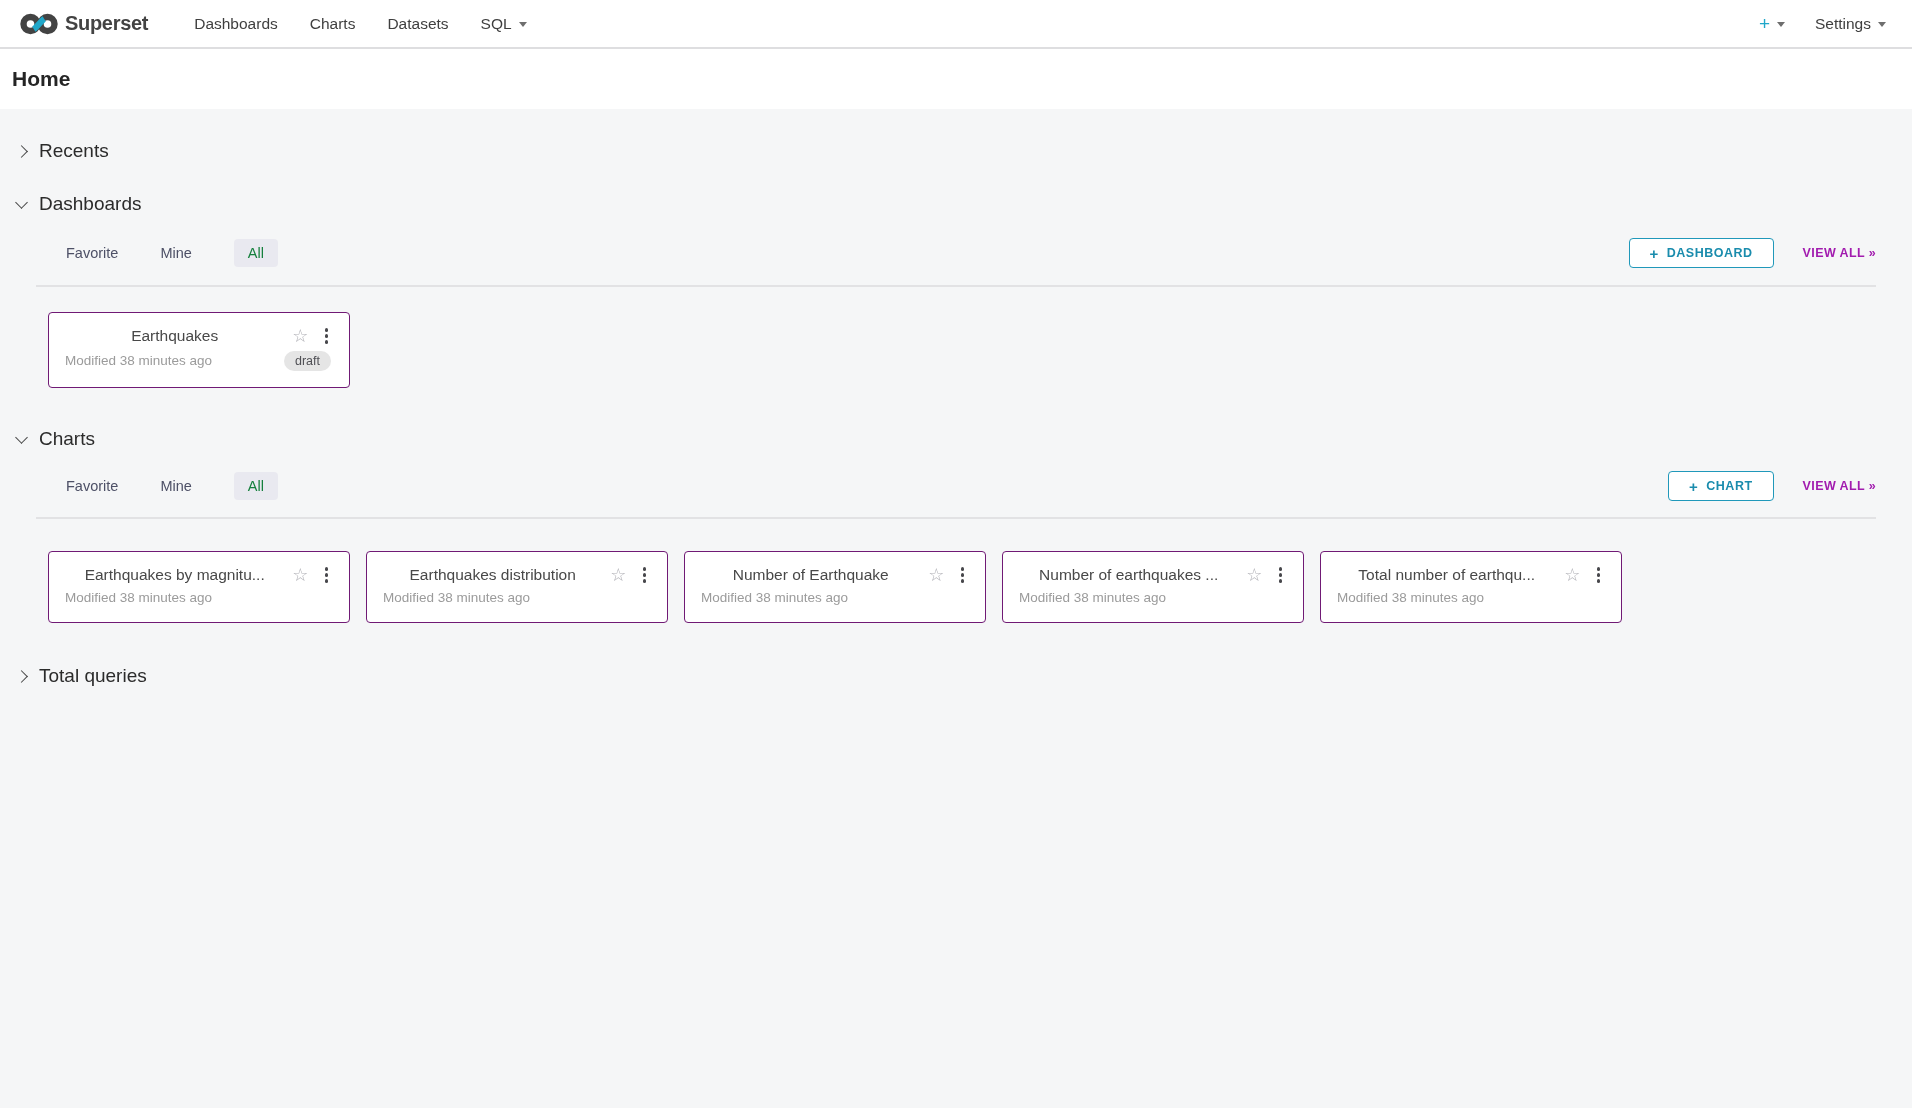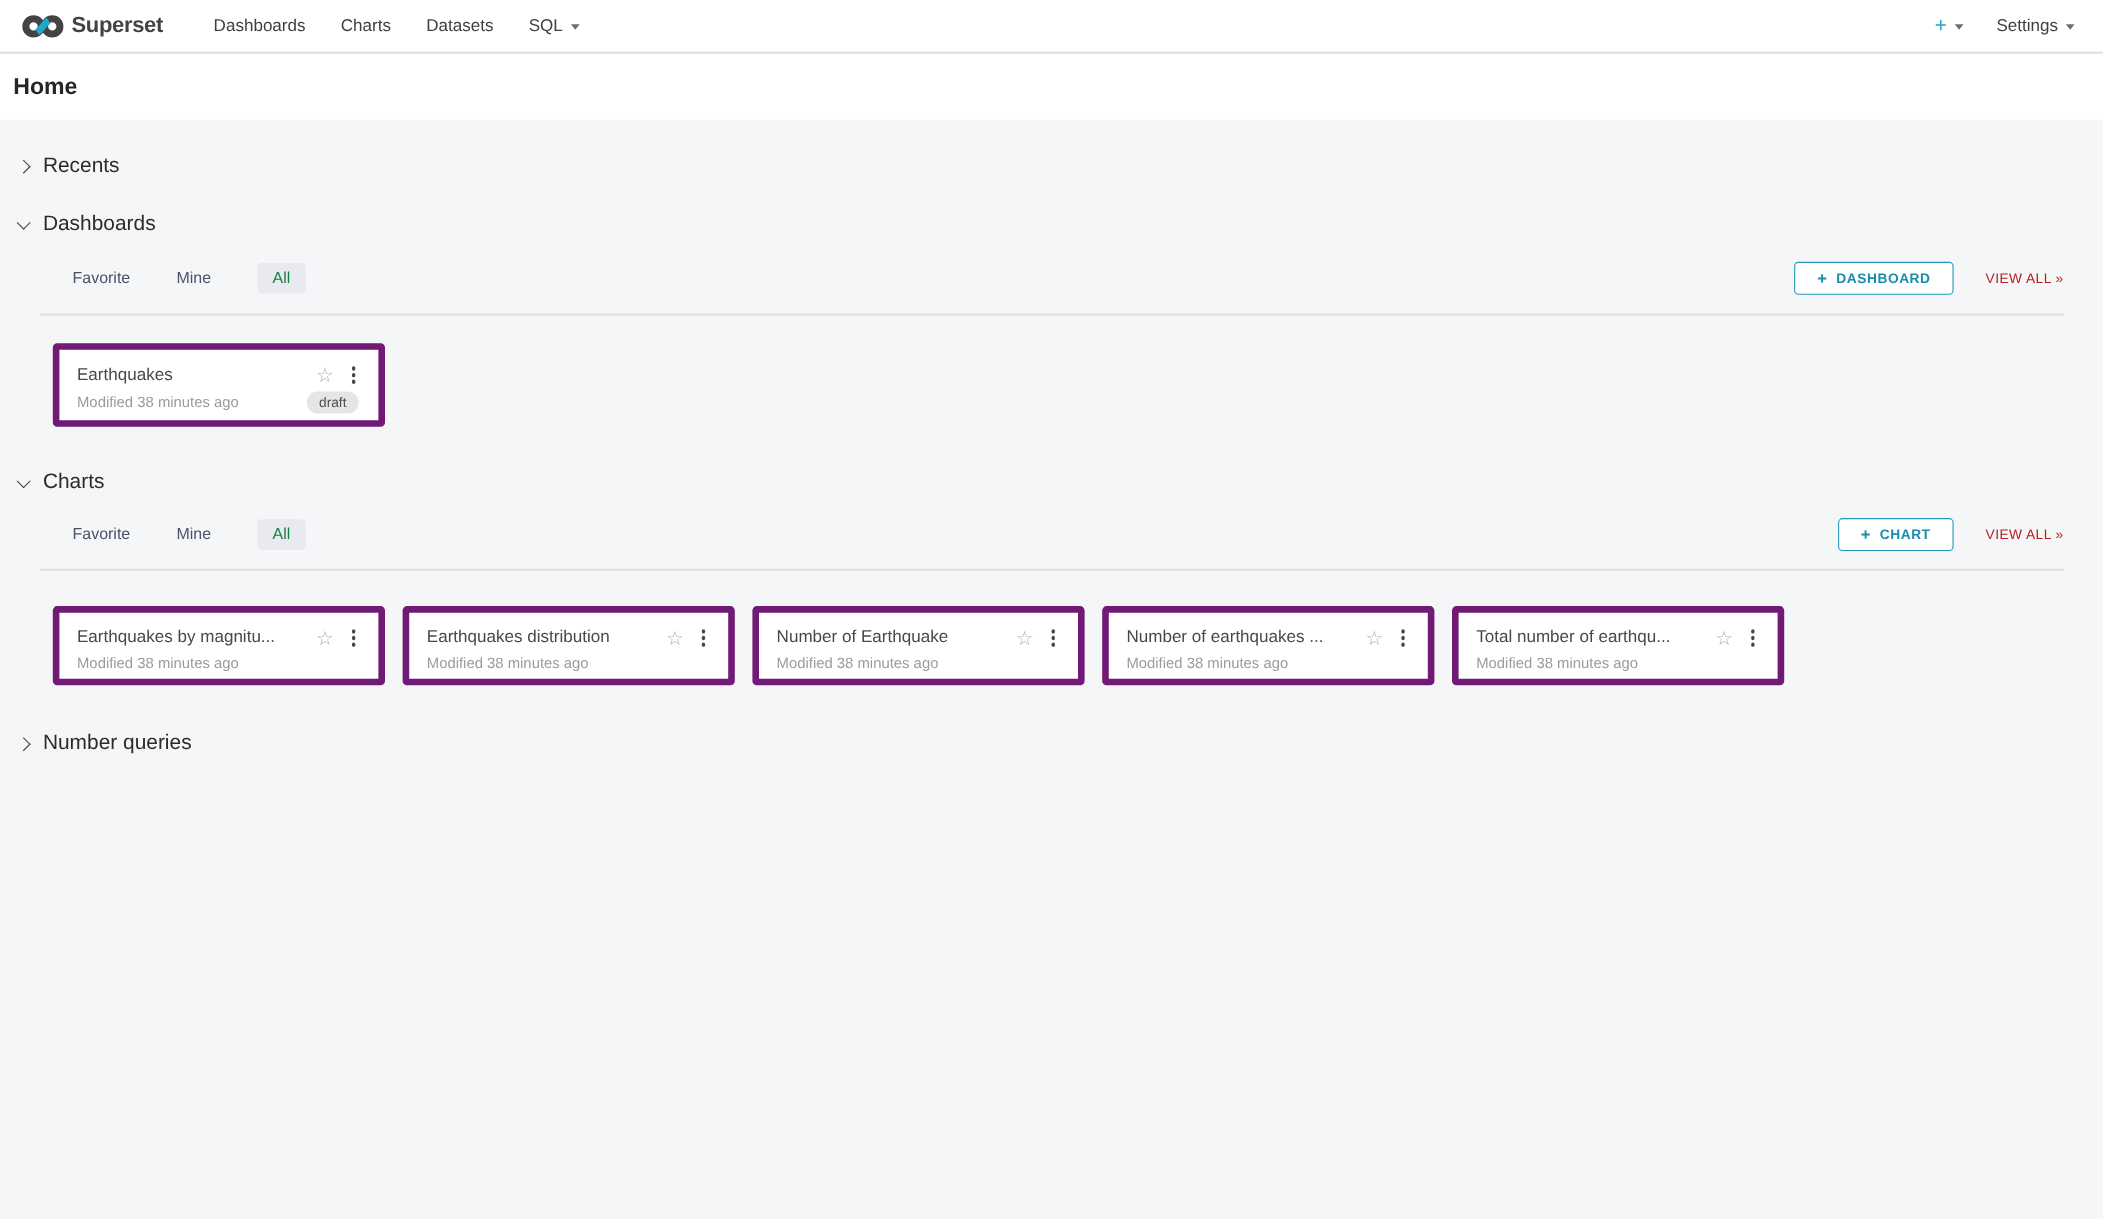--- a/index.html
+++ b/index.html
@@ -49,30 +49,30 @@
   .tab { font-size:14.5px; color:#4d5066; margin-right:42px; cursor:pointer; }
   .tab.active { background:#e9e9f0; border-radius:4px; padding:6px 14px; margin-right:0; color:#15803d; }
   .submenu-right { margin-left:auto; display:flex; align-items:center; gap:29px; }
   .btn-outline {
     height:30px; border:1px solid #2098ba; border-radius:4px; background:#fff;
     color:#1a8cad; font-size:12.5px; font-weight:700; letter-spacing:0.5px;
     display:flex; align-items:center; gap:8px; padding:0 20px; box-sizing:border-box;
     font-family:inherit; cursor:pointer;
   }
   .btn-outline .btn-plus { font-size:15px; font-weight:600; line-height:1; }
-  .view-all { font-size:12.5px; font-weight:400; color:#b91c1c; letter-spacing:0.4px; cursor:pointer; white-space:nowrap; }
+  .view-all { font-size:12.5px; font-weight:700; color:#a21caf; letter-spacing:0.4px; cursor:pointer; white-space:nowrap; }
 
   .divider { height:2px; background:#e2e2e4; margin:17px 36px 0 36px; }
   #charts-divider { margin-top:16px; }
 
   .card-row { display:flex; gap:16px; padding-left:48px; margin-top:25px; }
   #charts-card-row { margin-top:32px; }
   .card {
-    width:302px; flex:0 0 302px; background:#fff; border:6px solid #701a75; border-radius:4px;
-    box-sizing:border-box; padding:13px 18px 12px 16px; cursor:pointer;
+    width:302px; flex:0 0 302px; background:#fff; border:1px solid #701a75; border-radius:4px;
+    box-sizing:border-box; padding:13px 18px 12px 16px; cursor:pointer;text-align:center;
   }
   .card.dash { height:76px; }
   .card.chart { height:72px; }
   .card-head { display:flex; align-items:center; }
   .card-title { flex:1; font-size:15.5px; color:#484848; white-space:nowrap; overflow:hidden; }
   .star { font-size:18px; color:#b0b0b6; margin-left:8px; line-height:1; cursor:pointer; }
   .kebab { margin-left:13px; display:flex; flex-direction:column; gap:2.5px; padding:2px 3px; cursor:pointer; }
   .kebab .dot { width:3.5px; height:3.5px; border-radius:50%; background:#47474b; }
   .card-sub { display:flex; align-items:center; justify-content:space-between; margin-top:5px; }
   .modified { font-size:13.5px; color:#9b9b9b; }
@@ -264,17 +264,17 @@
         </div>
         <div class="card-sub">
           <span class="modified">Modified 38 minutes ago</span>
         </div>
       </div>
 
     </div>
 
     <div class="collapse-row" id="saved-queries-row">
       <span class="chev right"></span>
-      <span class="row-label">Number queries</span>
+      <span class="row-label">Total queries</span>
     </div>
 
   </div>
 </div>
 
 </body></html>

